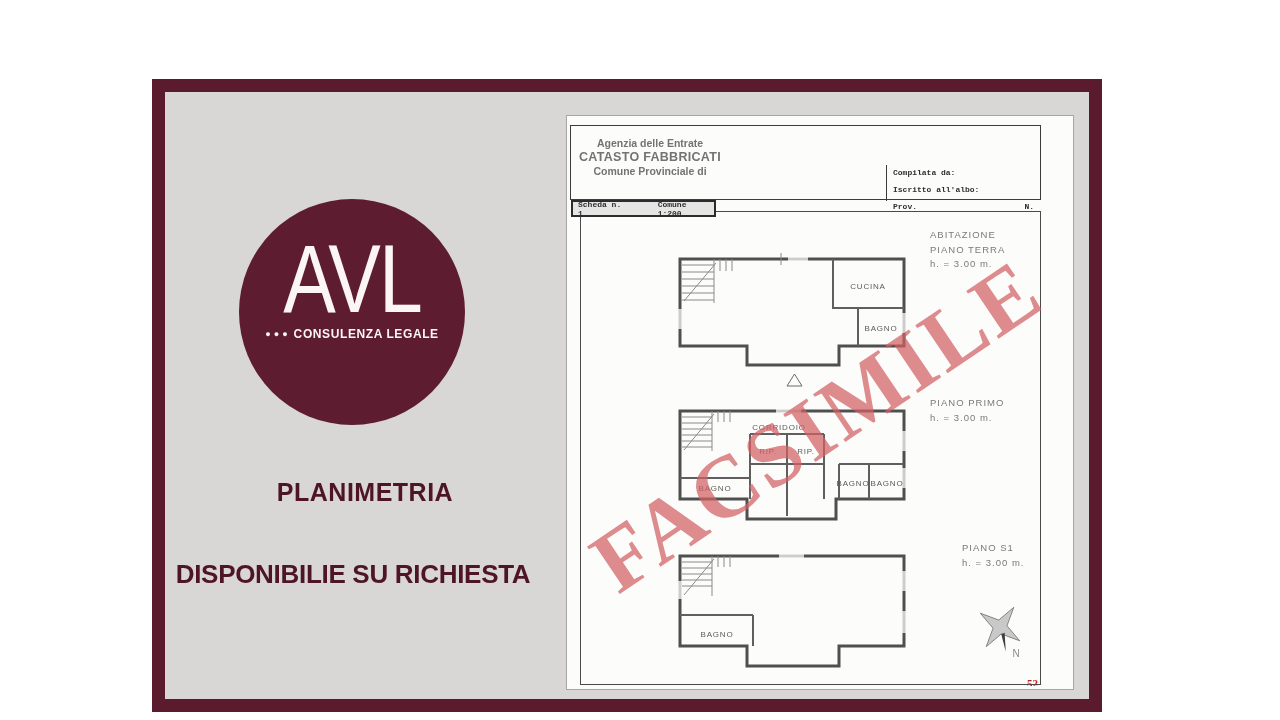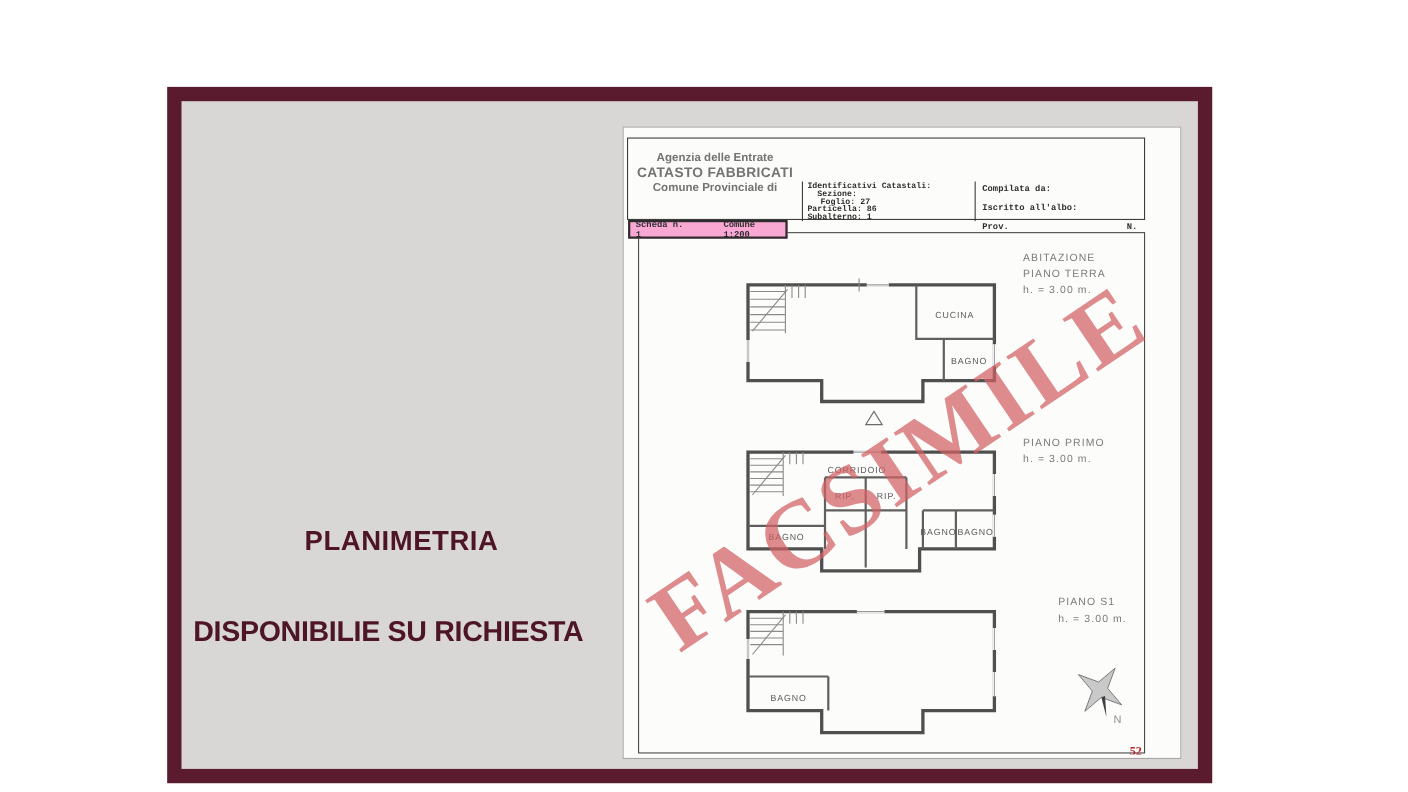--- a/index.html
+++ b/index.html
@@ -39,21 +39,21 @@
   .cat-box{position:absolute;left:158px;top:39px;width:157px;height:36px;border-left:1.2px solid #3c3c3c;
            font-size:7.5px;line-height:7.1px;padding:2px 0 0 4px;}
   .cat-box .ind1{padding-left:9px;}
   .cat-box .ind2{padding-left:12px;}
   .comp-box{position:absolute;left:315px;top:39px;width:156px;height:36px;border-left:1.2px solid #3c3c3c;
             font-size:8px;padding:3px 8px 0 6px;}
   .comp-row1{position:relative;top:0;}
   .comp-row2{position:relative;top:8px;}
   .comp-row3{position:relative;top:16px;display:flex;justify-content:space-between;}
   .scheda-box{position:absolute;left:4px;top:84px;width:145px;height:17px;border:2px solid #2c2c2c;
-              background:#f9a8d4;font-size:8px;display:flex;align-items:center;z-index:3;}
+              background:#e5e5e5;font-size:8px;display:flex;align-items:center;z-index:3;}
   .scheda-box .scheda{margin-left:5px;}
   .scheda-box .scala{margin-left:28px;}
   .plan-border{position:absolute;left:13px;top:95px;width:461px;height:474px;border:1.5px solid #4a4a4a;
                background:#fcfcfb;}
   .plan{position:absolute;}
   .plan path{fill:none;}
   .plan text{font-family:"Liberation Sans",sans-serif;font-size:8px;fill:#5a5a5a;
              letter-spacing:0.8px;text-anchor:middle;}
   .floor-label{position:absolute;color:#7a7a7a;font-size:9.5px;line-height:14.5px;letter-spacing:1px;
                white-space:nowrap;z-index:2;}
@@ -65,37 +65,36 @@
   .page-num{position:absolute;left:460px;top:561px;height:9px;overflow:hidden;
             font-family:"Liberation Serif",serif;font-weight:bold;font-size:11px;color:#b91c1c;z-index:2;}
 </style>
 </head>
 <body>
 
 <div class="canvas">
 
   <div class="frame"></div>
 
+  <div class="logo-circle">
+    <div class="logo-text">AVL</div>
+    <div class="logo-sub">
+      <span class="dots">●●●</span><span>CONSULENZA LEGALE</span>
+    </div>
+  </div>
   <div class="heading h2">DISPONIBILIE SU RICHIESTA</div>
   <div class="heading h1">PLANIMETRIA</div>
 
   <div class="page">
 
     <div class="header-box">
       <div class="office-cell">
         <div class="office-l1">Agenzia delle Entrate</div>
         <div class="office-l2">CATASTO FABBRICATI</div>
         <div class="office-l3">Comune Provinciale di</div>
-      </div>
-      <div class="cat-box doc-text">
-        <div>Identificativi Catastali:</div>
-        <div class="ind1">Sezione:</div>
-        <div class="ind2">Foglio: 27</div>
-        <div>Particella: 86</div>
-        <div>Subalterno: 1</div>
       </div>
       <div class="comp-box doc-text">
         <div class="comp-row1">Compilata da:</div>
         <div class="comp-row2">Iscritto all'albo:</div>
         <div class="comp-row3">
           <span>Prov.</span>
           <span>N.</span>
         </div>
       </div>
     </div>

